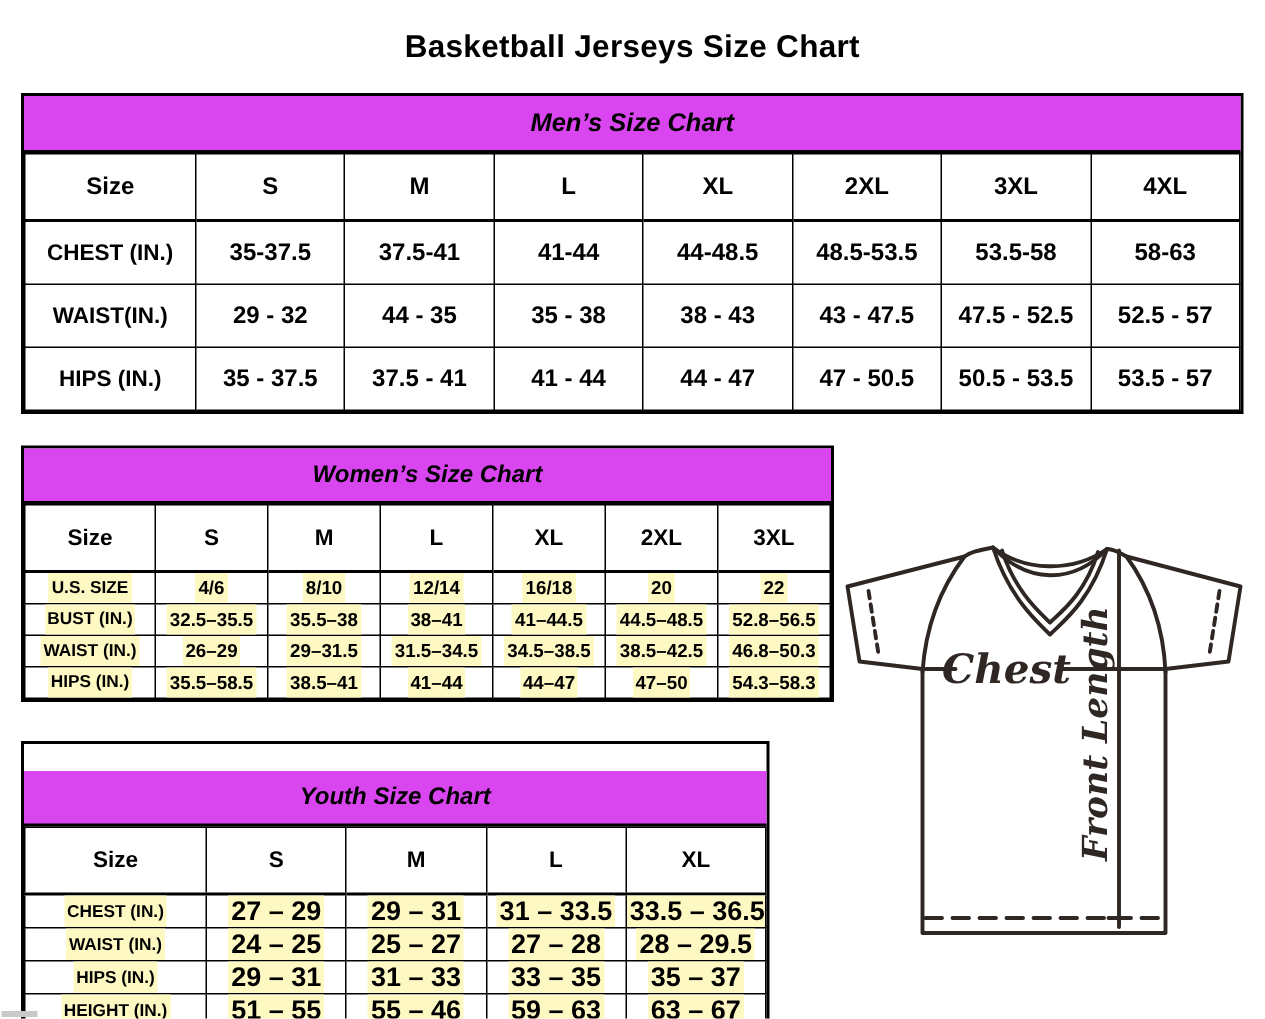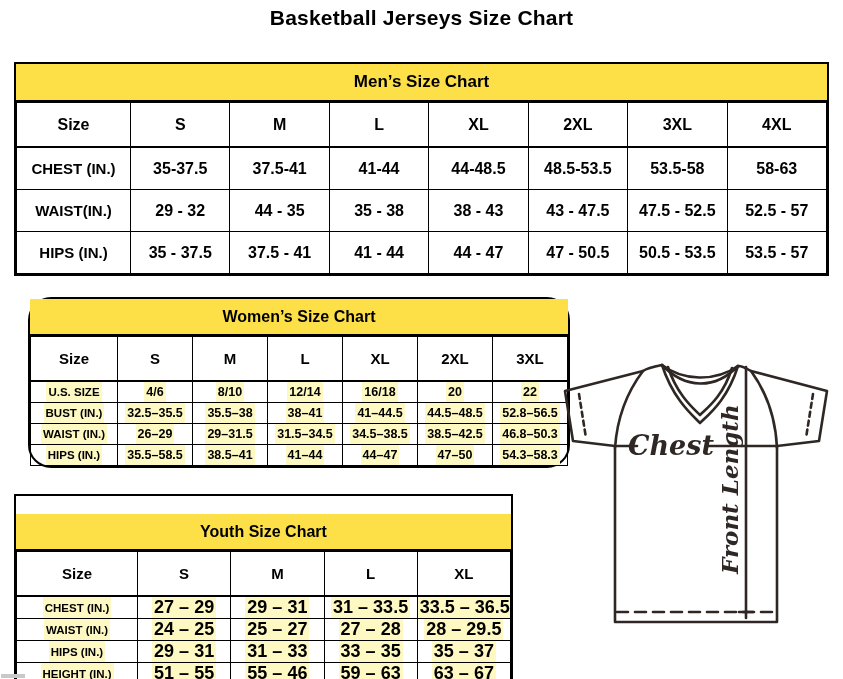--- a/index.html
+++ b/index.html
@@ -1,42 +1,42 @@
 <!DOCTYPE html>
 <html><head>
 <meta charset="utf-8">
 <style>
   html,body{margin:0;padding:0;}
   body{
     width:843px;height:679px;position:relative;background:#ffffff;
     font-family:"Liberation Sans",sans-serif;color:#000;overflow:hidden;
   }
   .title{
-    position:absolute;top:6px;left:0;width:100%;margin:0;
+    position:absolute;top:20px;left:0;width:100%;margin:0;
     text-align:center;font-size:21px;font-weight:bold;letter-spacing:.2px;
   }
   .tbl{position:absolute;border:2px solid #000;background:#fff;}
   .band{
-    background:#fde047;border-bottom:2px solid #000;
-    text-align:center;font-weight:bold;
+    background:#d946ef;border-bottom:2px solid #000;
+    text-align:center;font-weight:bold;font-style:italic;
   }
   table{border-collapse:collapse;width:100%;table-layout:fixed;}
   th,td{border:1px solid #000;text-align:center;font-weight:bold;padding:0;overflow:hidden;white-space:nowrap;}
   thead th{border-bottom:2px solid #000;}
 
   
   .men{left:14px;top:62px;width:811px;}
   .men .band{height:36px;line-height:36px;font-size:17px;}
   .men thead th{height:43px;font-size:16px;}
   .men thead th:first-child{width:113px;}
   .men tbody th{height:41px;font-size:15px;}
   .men tbody td{height:41px;font-size:16px;border-radius:17px;}
 
   
-  .women{left:28px;top:297px;width:538px;border-radius:23px;}
+  .women{left:14px;top:297px;width:538px;}
   .women .band{height:35px;line-height:35px;font-size:16px;}
   .women thead th{height:43px;font-size:15px;}
   .women thead th:first-child{width:86px;}
   .women tbody th{height:20px;font-size:11.5px;}
   .women tbody td{height:20px;font-size:12.5px;}
 
   
   .youth{left:14px;top:494px;width:495px;}
   .youth .band{height:35px;line-height:35px;font-size:16px;margin-top:18px;}
   .youth thead th{height:43px;font-size:15px;}

